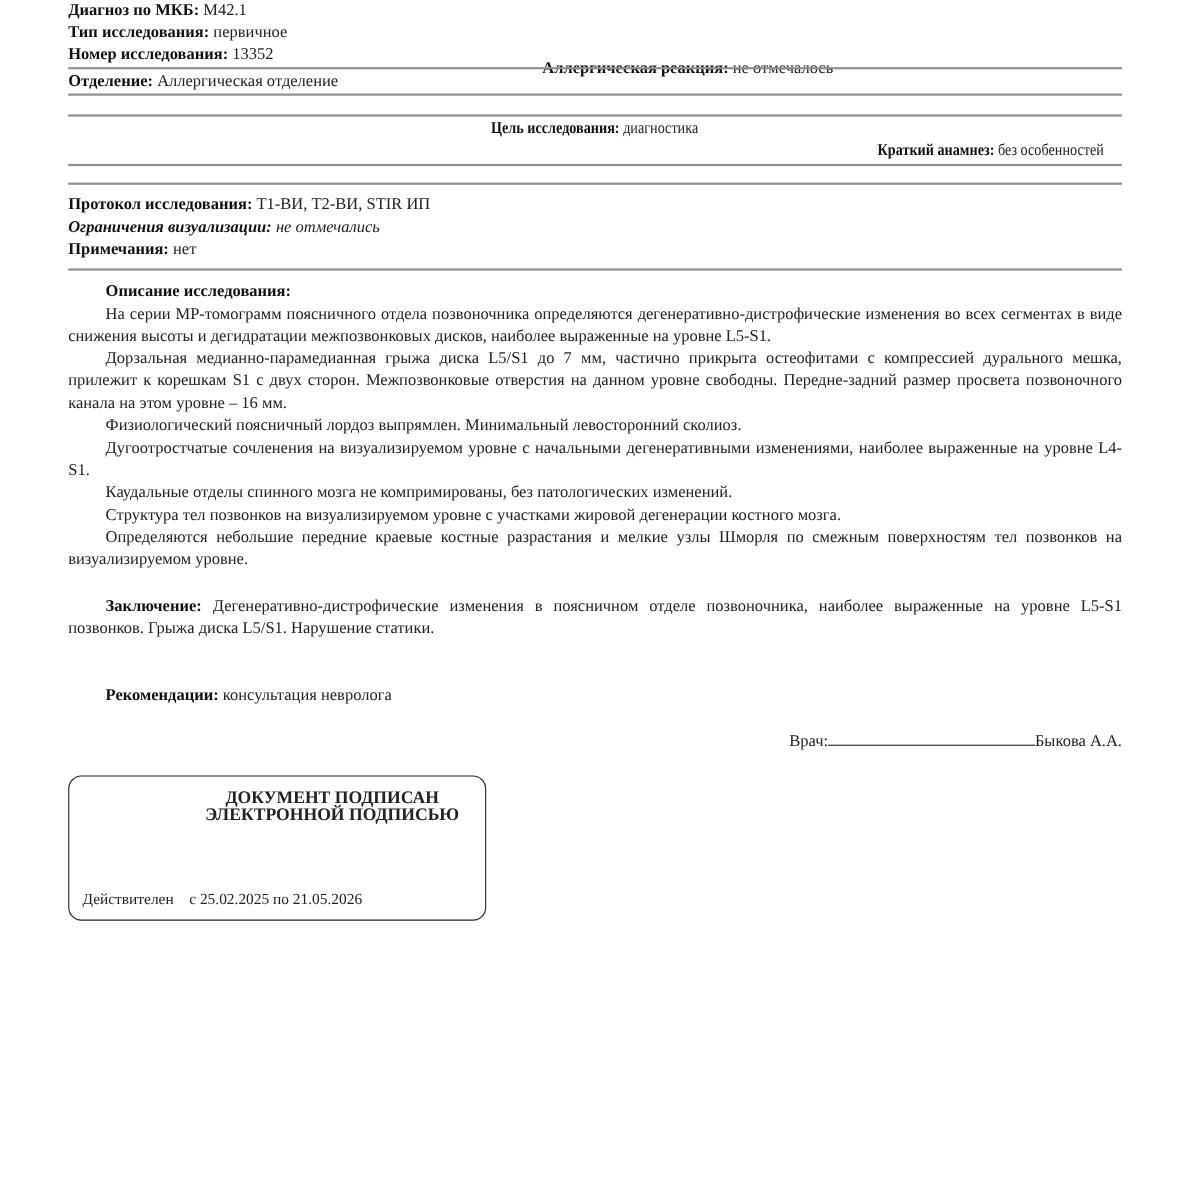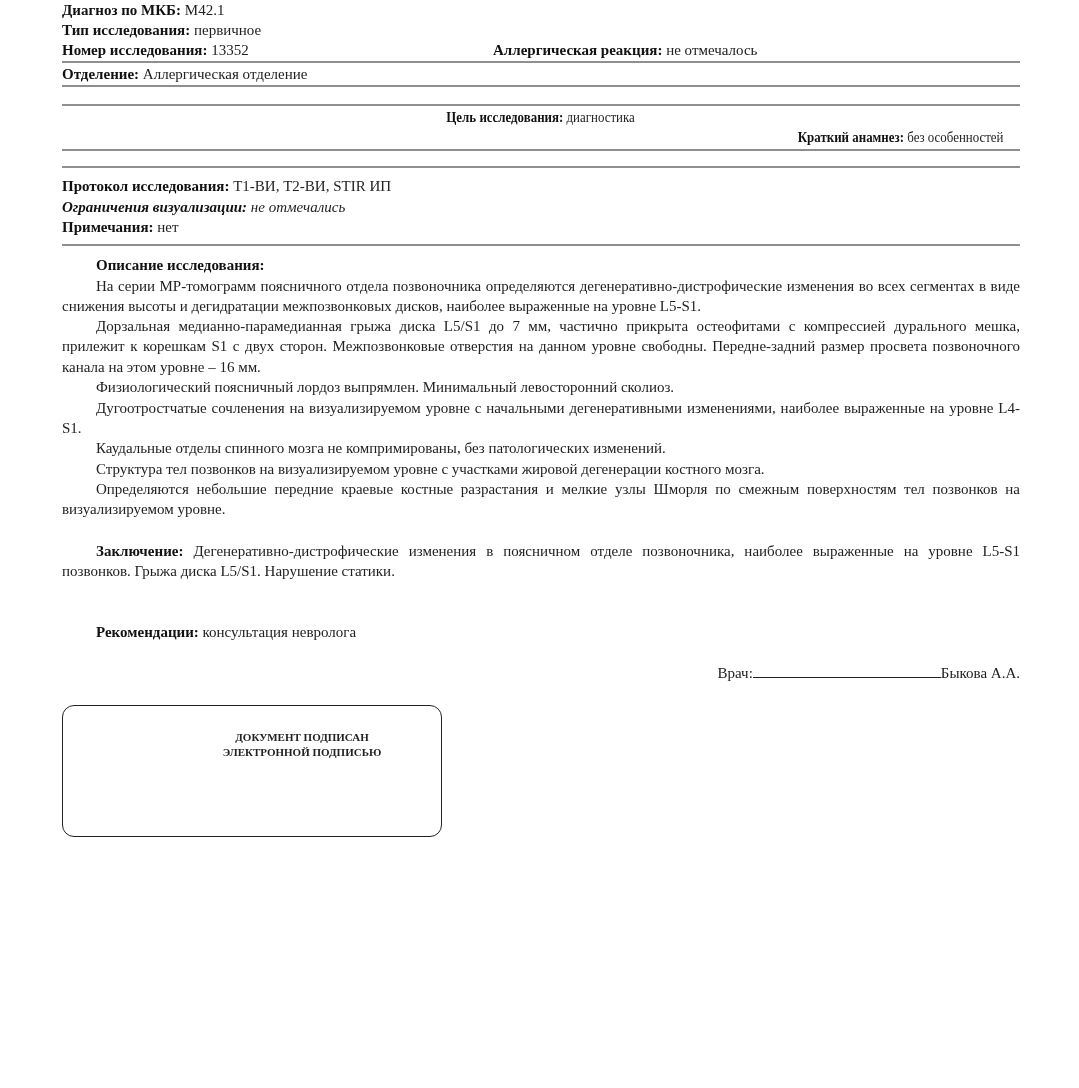--- a/index.html
+++ b/index.html
@@ -16,42 +16,42 @@
   .para {
     position: absolute; left: 62px; width: 958px;
     text-align: justify; text-indent: 34px; line-height: 20.3px;
   }
   .sig-box {
     position: absolute; left: 62px; top: 705px; width: 380px; height: 132px;
     border: 1.5px solid #222; border-radius: 12px; box-sizing: border-box;
     font-size: 14px;
   }
   .sig-title {
-    position: absolute; left: 0; width: 100%; top: 24px; text-align: center;
-    font-weight: bold; line-height: 15px; font-size: 11px;
+    position: absolute; left: 0; width: 100%; top: 12px; text-align: center;
+    font-weight: bold; line-height: 15px; font-size: 16px;
   }
   .sig-row { position: absolute; left: 12px; white-space: nowrap; }
   .sig-row .lbl { display: inline-block; width: 97px; }
 </style>
 </head>
 <body>
 
 <div class="line" style="top:0px;">
   <b>Диагноз по МКБ:</b>
   <span>M42.1</span>
 </div>
 <div class="line" style="top:20px;">
   <b>Тип исследования:</b>
   <span>первичное</span>
 </div>
 <div class="line" style="top:40px;">
   <b>Номер исследования:</b>
   <span>13352</span>
 </div>
-<div class="line" style="top:40px; left:493px; width:auto;">
+<div class="line" style="top:52px; left:493px; width:auto;">
   <b>Аллергическая реакция:</b>
   <span>не отмечалось</span>
 </div>
 <div class="rule" style="top:61px;"></div>
 <div class="line" style="top:64px;">
   <b>Отделение:</b>
   <span>Аллергическая отделение</span>
 </div>
 <div class="rule" style="top:85px;"></div>
 
@@ -108,13 +108,16 @@
 
 <div class="line" style="top:663px; left:auto; right:59px; width:auto; text-align:right;">
   <span>Врач:</span><span style="display:inline-block; width:188px; border-bottom:1.5px solid #222; height:14px; vertical-align:baseline;"></span><span>Быкова А.А.</span>
 </div>
 
 <div class="sig-box">
   <div class="sig-title" style="padding-left:100px; box-sizing:border-box;">
     <div>ДОКУМЕНТ ПОДПИСАН</div>
     <div>ЭЛЕКТРОННОЙ ПОДПИСЬЮ</div>
   </div>
+  <div class="sig-row" style="top:103px;">
+    <span class="lbl">Действителен</span><span>с 25.02.2025 по 21.05.2026</span>
+  </div>
 </div>
 
 </body></html>

